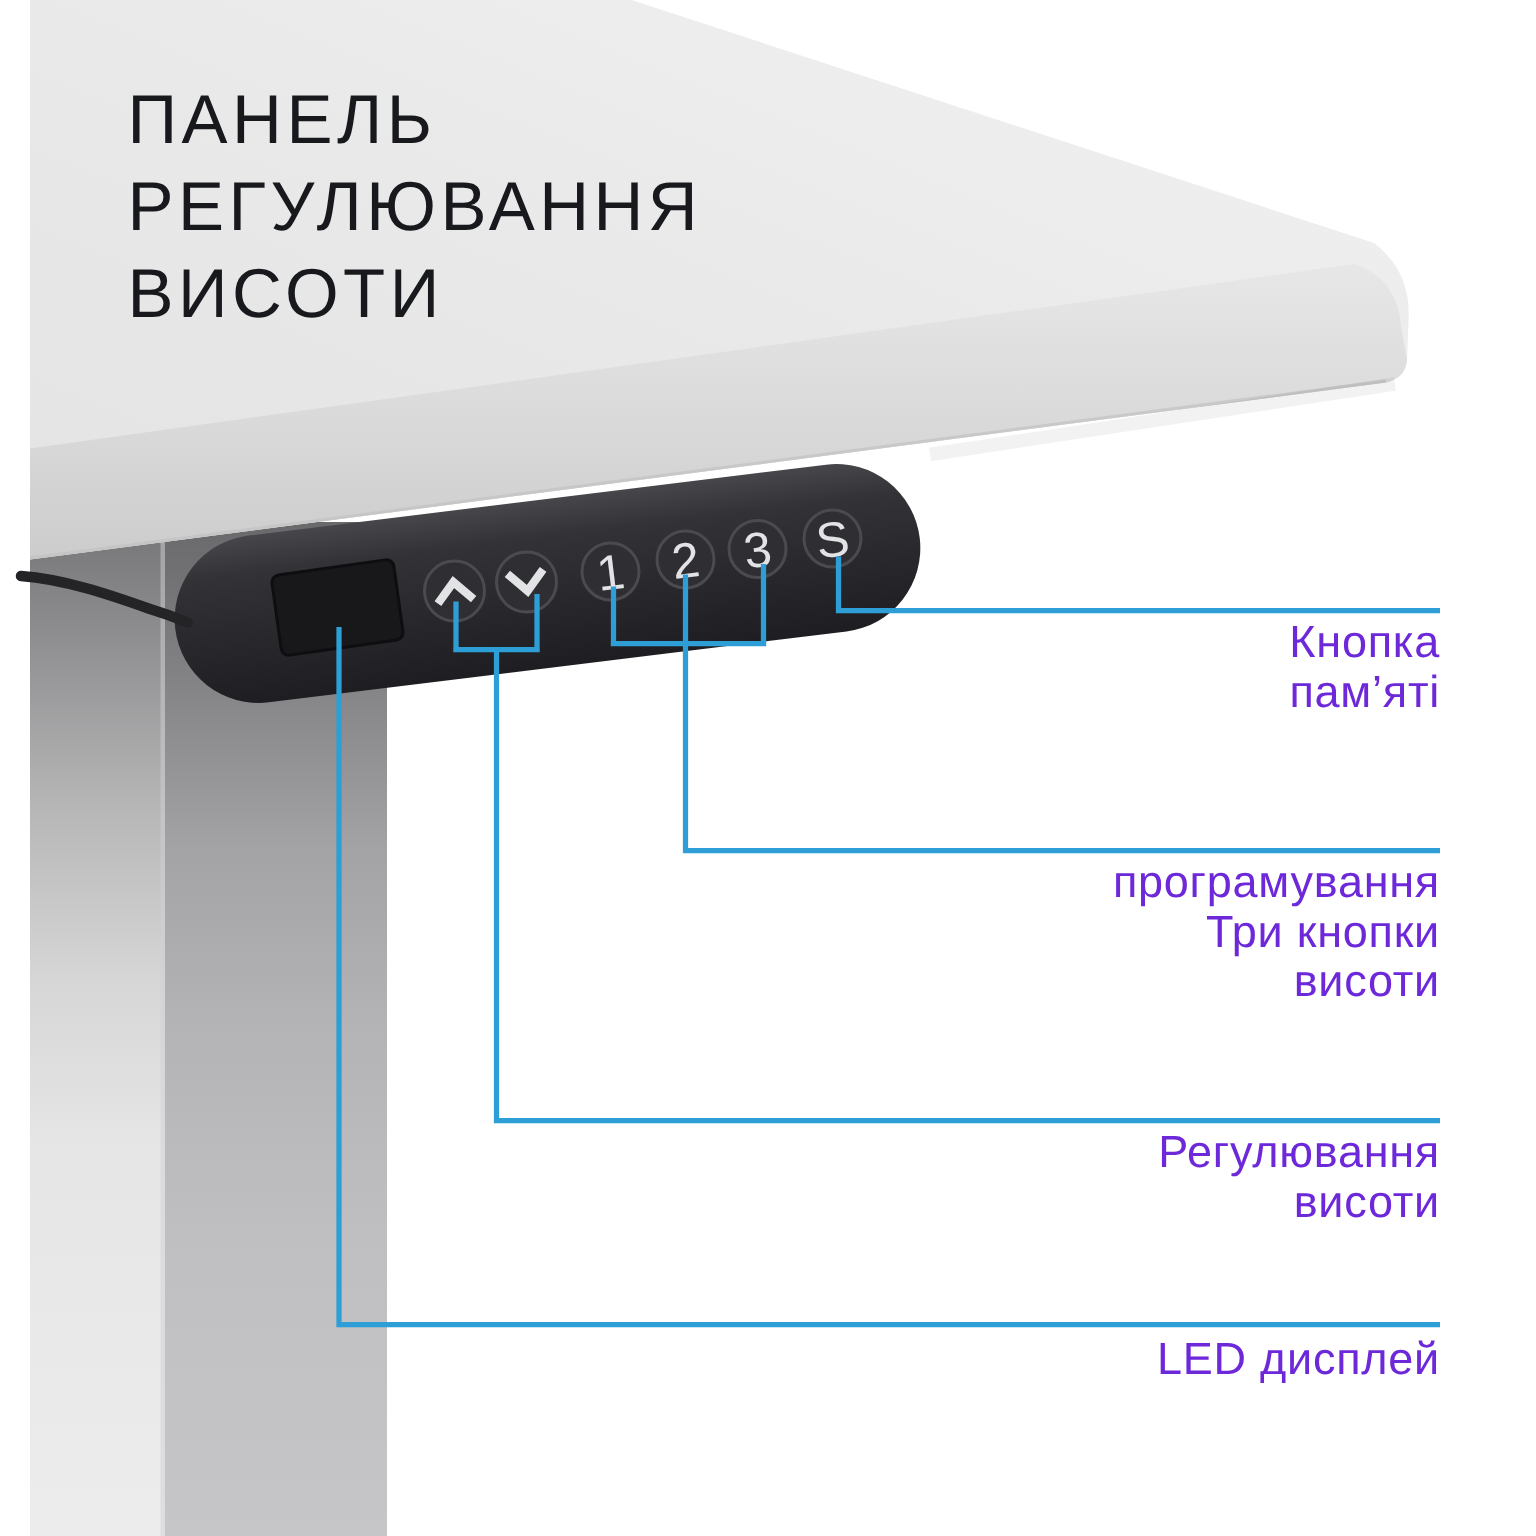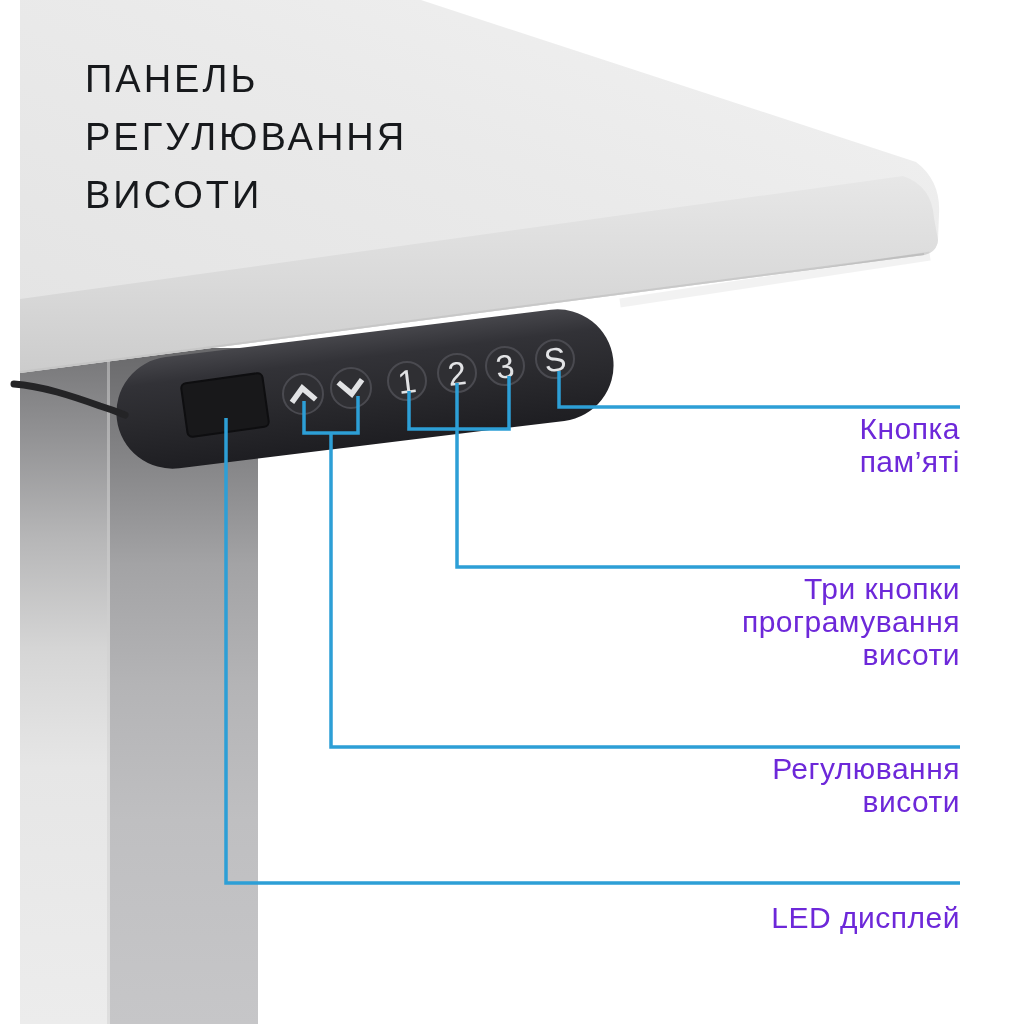--- a/index.html
+++ b/index.html
@@ -5,34 +5,34 @@
   html,body{margin:0;padding:0;background:#ffffff;}
   .stage{
     position:relative;width:1024px;height:1024px;overflow:hidden;
     background:#ffffff;
     font-family:"Liberation Sans","DejaVu Sans",sans-serif;
   }
   .scene,.callouts{position:absolute;left:0;top:0;}
   .callouts{pointer-events:none;}
   .title{
     position:absolute;left:85px;top:50px;
-    font-size:38px;line-height:58px;font-weight:300;
+    font-size:46px;line-height:58px;font-weight:300;
     letter-spacing:3px;color:#17191c;
   }
   .title span{display:block;}
   .callout-label{
     position:absolute;right:64px;text-align:right;
     font-size:30px;line-height:33px;font-weight:400;
     letter-spacing:0.5px;color:#6d28d9;
   }
   .callout-label span{display:block;}
   .lbl-memory{top:412px;}
   .lbl-presets{top:572px;}
   .lbl-height{top:752px;}
-  .lbl-led{top:890px;margin-top:11px;}
+  .lbl-led{top:890px;}
 </style>
 </head>
 <body>
 
 <div class="stage">
 
   <svg class="scene" width="1024" height="1024" viewBox="0 0 1024 1024">
     <defs>
       <linearGradient id="surfGrad" x1="0" y1="1" x2="1" y2="0">
         <stop offset="0" stop-color="#e3e3e3"></stop>
@@ -127,22 +127,22 @@
       <path d="M 304,401 L 304,433 M 358,396 L 358,433 M 302.2,433 L 359.8,433 M 331,433 L 331,747 L 960,747"></path>
       <path d="M 226,418 L 226,883 L 960,883"></path>
     </g>
   </svg>
 
   <div class="callout-label lbl-memory">
     <span>Кнопка</span>
     <span>пам’яті</span>
   </div>
   <div class="callout-label lbl-presets">
+    <span>програмування</span>
     <span>Три кнопки</span>
-    <span>програмування</span>
     <span>висоти</span>
   </div>
   <div class="callout-label lbl-height">
     <span>Регулювання</span>
     <span>висоти</span>
   </div>
   <div class="callout-label lbl-led">
     <span>LED дисплей</span>
   </div>
 

